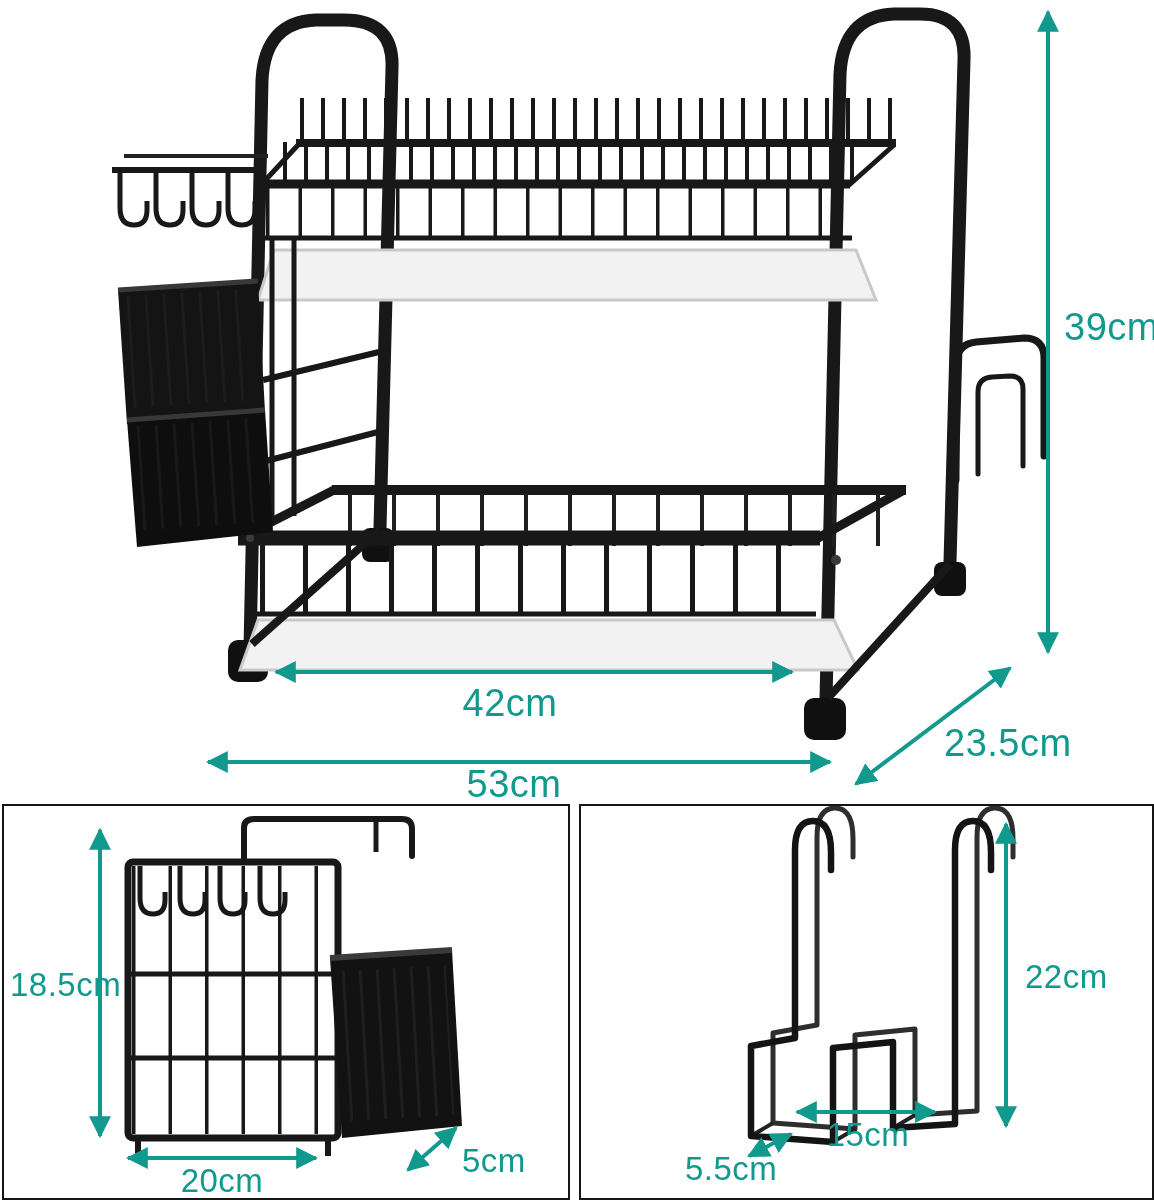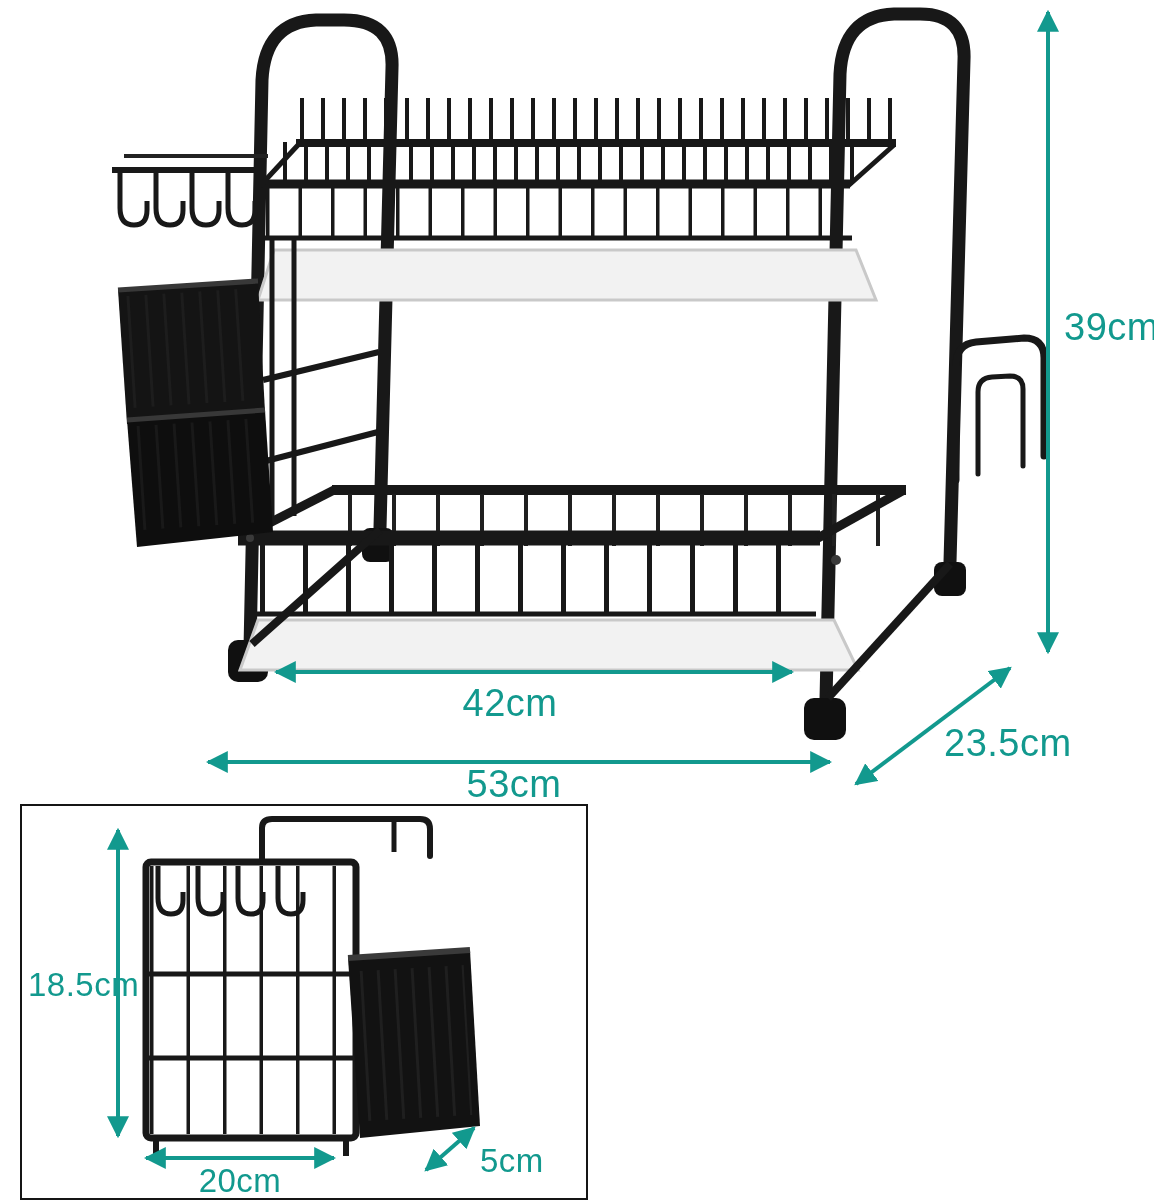--- a/index.html
+++ b/index.html
@@ -6,21 +6,21 @@
   * { margin: 0; padding: 0; box-sizing: border-box; }
   html, body { background: #ffffff; }
   body {
     width: 1154px; height: 1200px;
     font-family: "Liberation Sans", sans-serif;
     overflow: hidden;
   }
   .page { width: 1154px; height: 1052px; background: #fff; }
   .main-view { width: 1154px; height: 802px; position: relative; }
   .bottom-row {
-    display: flex; gap: 9px; padding: 0 20px; margin-top: 2px;
+    display: flex; gap: 9px; padding: 0 2px; margin-top: 2px;
     height: 396px;
   }
   .panel { border: 2px solid #151515; background: #fff; }
   .panel.left  { width: 568px; height: 396px; }
   .panel.right { width: 575px; height: 396px; }
   svg { display: block; }
 
   .dim-line { stroke: var(--accent); stroke-width: 4; fill: none; }
   .ah { fill: var(--accent); }
   .dim-label {
@@ -164,15 +164,43 @@
 
           <line class="dim-line" x1="124" y1="352" x2="312" y2="352" marker-start="url(#ahB)" marker-end="url(#ahB)"></line>
           <text class="dim-label" x="218" y="386" text-anchor="middle">20cm</text>
 
           <line class="dim-line" x1="404" y1="364" x2="452" y2="322" marker-start="url(#ahB)" marker-end="url(#ahB)"></line>
           <text class="dim-label" x="458" y="366" text-anchor="start">5cm</text>
         </g>
       </svg>
     </div>
 
+    <div class="panel right">
+      <svg width="571" height="392" viewBox="0 0 571 392">
+        <defs>
+          <marker id="ahC" viewBox="0 0 10 10" refX="9" refY="5" markerWidth="5.5" markerHeight="5.5" orient="auto-start-reverse">
+            <path class="ah" d="M0,0 L10,5 L0,10 z"></path>
+          </marker>
+        </defs>
+
+        <g>
+          <path d="M 250 64 L 250 46 Q 250 15 232 15 Q 214 15 214 44 L 214 232 L 170 240 L 170 330 L 252 336 L 252 242 L 312 236 L 312 322 L 374 318 L 374 44 Q 374 15 392 15 Q 410 15 410 46 L 410 64" fill="none" stroke="#2E2E2E" stroke-width="5" stroke-linecap="round" stroke-linejoin="round" transform="translate(22,-13)"></path>
+          <line x1="170" y1="330" x2="192" y2="317" stroke="#222" stroke-width="4"></line>
+          <line x1="252" y1="336" x2="274" y2="323" stroke="#222" stroke-width="4"></line>
+          <line x1="312" y1="322" x2="334" y2="309" stroke="#222" stroke-width="4"></line>
+          <path d="M 250 64 L 250 46 Q 250 15 232 15 Q 214 15 214 44 L 214 232 L 170 240 L 170 330 L 252 336 L 252 242 L 312 236 L 312 322 L 374 318 L 374 44 Q 374 15 392 15 Q 410 15 410 46 L 410 64" fill="none" stroke="#141414" stroke-width="6.5" stroke-linecap="round" stroke-linejoin="round"></path>
+        </g>
+
+        <g>
+          <line class="dim-line" x1="425" y1="18" x2="425" y2="320" marker-start="url(#ahC)" marker-end="url(#ahC)"></line>
+          <text class="dim-label" x="444" y="182" text-anchor="start">22cm</text>
+
+          <line class="dim-line" x1="216" y1="306" x2="354" y2="306" marker-start="url(#ahC)" marker-end="url(#ahC)"></line>
+          <text class="dim-label" x="287" y="340" text-anchor="middle">15cm</text>
+
+          <line class="dim-line" x1="168" y1="350" x2="210" y2="328" marker-start="url(#ahC)" marker-end="url(#ahC)"></line>
+          <text class="dim-label" x="104" y="374" text-anchor="start">5.5cm</text>
+        </g>
+      </svg>
+    </div>
 
   </div>
 </div>
 
 </body></html>

